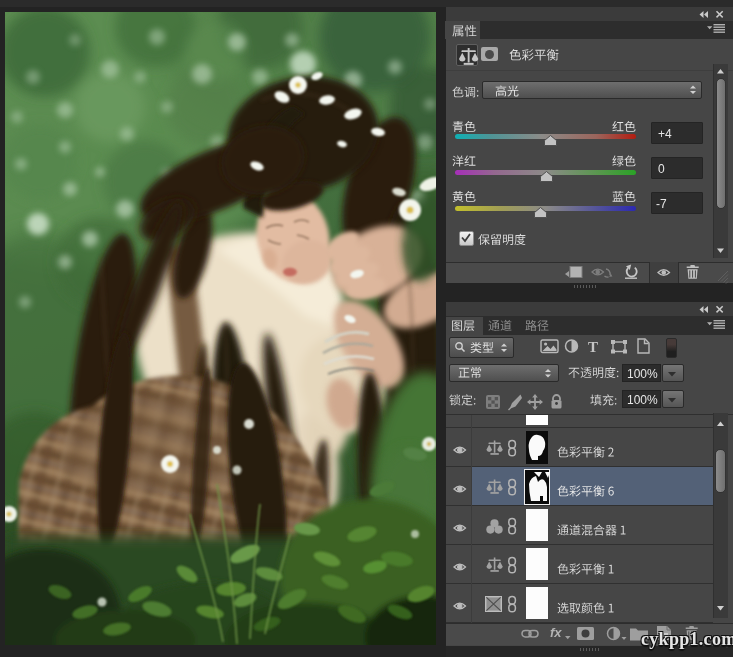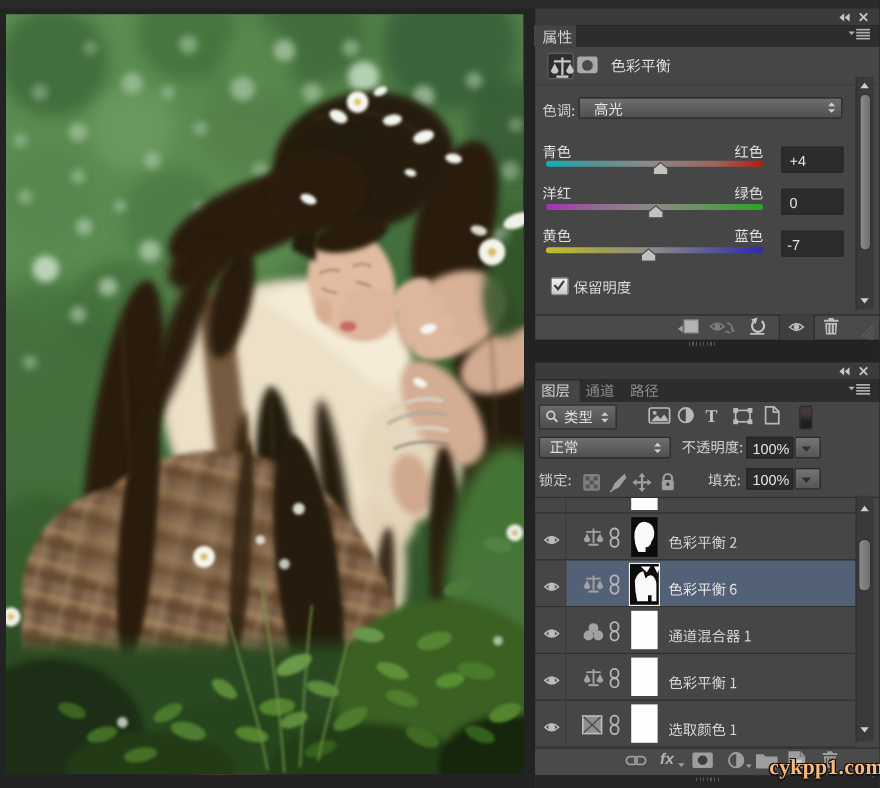--- a/index.html
+++ b/index.html
@@ -353,21 +353,21 @@
   <div style="left:526px;top:548px;width:22px;height:32px;background:#fdfdfd;"></div>
   <div style="left:526px;top:587px;width:22px;height:32px;background:#fdfdfd;"></div>
 
   <div style="left:713px;top:413px;width:15px;height:205px;background:#3a3a3a;border-left:1px solid #303030;"></div>
   <div style="left:715px;top:449px;width:11px;height:44px;background:linear-gradient(90deg,#8b8b8b,#6f6f6f);border-radius:5px;border:1px solid #323232;"></div>
 
   <div style="left:446px;top:623px;width:287px;height:22px;background:#4a4a4a;border-top:1px solid #2d2d2d;"></div>
   <div style="left:446px;top:646px;width:287px;height:11px;background:#262626;"></div>
   <div style="left:580px;top:648px;width:20px;height:3px;background:repeating-linear-gradient(90deg,#5a5a5a 0,#5a5a5a 1px,#262626 1px,#262626 3px);"></div>
 
-  <div style="left:641px;top:629px;width:92px;z-index:9;font-family:'Liberation Serif',serif;font-weight:bold;font-size:18px;color:#fdba74;letter-spacing:0.3px;text-shadow:-1px -1px 0 #111,1px -1px 0 #111,-1px 1px 0 #111,1px 1px 0 #111,0 2px 1px #111;">cykpp1.com</div>
+  <div style="left:641px;top:629px;width:92px;z-index:9;font-family:'Liberation Serif',serif;font-weight:bold;font-size:18px;color:#e5e5e5;letter-spacing:0.3px;text-shadow:-1px -1px 0 #111,1px -1px 0 #111,-1px 1px 0 #111,1px 1px 0 #111,0 2px 1px #111;">cykpp1.com</div>
 
   <svg width="733" height="657" viewBox="0 0 733 657" style="position:absolute;left:0;top:0;">
     <defs>
       <g id="collapse">
           <path d="M0 3.5 L4 0 V7 Z M4.5 3.5 L8.5 0 V7 Z" fill="#c9c9c9"></path>
         </g>
       <g id="closex">
           <path d="M0 0 L6.2 6.2 M0 6.2 L6.2 0" stroke="#c9c9c9" stroke-width="1.5"></path>
         </g>
       <g id="pmenu" fill="#b0b0b0">

